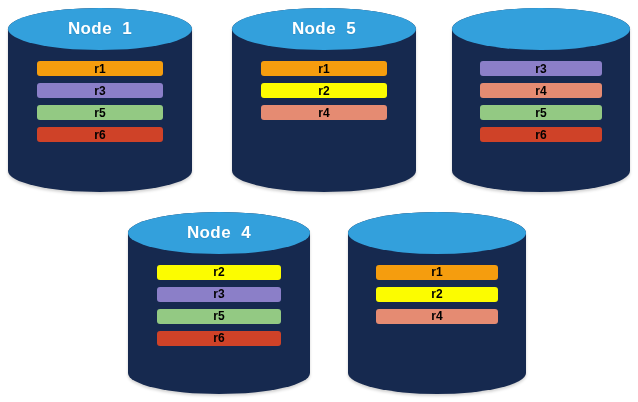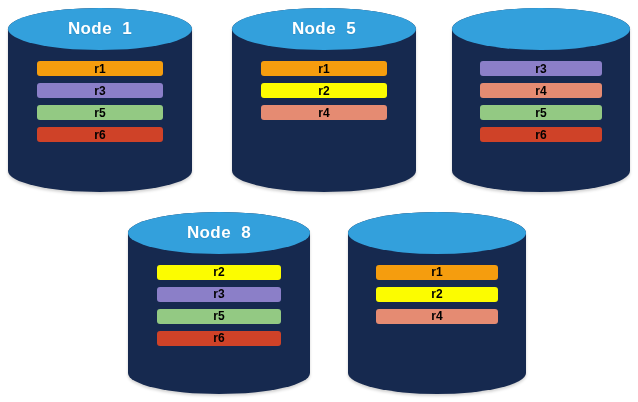--- a/index.html
+++ b/index.html
@@ -121,21 +121,21 @@
       <div class="shards">
         <div class="shard" style="background: rgb(139, 127, 200); color: rgb(0, 0, 0);">r3</div>
         <div class="shard" style="background: rgb(229, 139, 114); color: rgb(0, 0, 0);">r4</div>
         <div class="shard" style="background: rgb(147, 201, 131); color: rgb(0, 0, 0);">r5</div>
         <div class="shard" style="background: rgb(207, 66, 40); color: rgb(0, 0, 0);">r6</div>
       </div>
     </div>
     <div class="node" style="left: 128px; top: 212px; width: 182px; height: 182px;">
       <div class="cyl-body" style="background: rgb(22, 41, 79);"></div>
       <div class="cyl-top" style="background: rgb(51, 160, 220);"></div>
-      <div class="cyl-top-label" style="height: 41.86px; color: rgb(255, 255, 255);">Node  8</div>
+      <div class="cyl-top-label" style="height: 41.86px; color: rgb(255, 255, 255);">Node  4</div>
       <div class="shards">
         <div class="shard" style="background: rgb(252, 252, 0); color: rgb(0, 0, 0);">r2</div>
         <div class="shard" style="background: rgb(139, 127, 200); color: rgb(0, 0, 0);">r3</div>
         <div class="shard" style="background: rgb(147, 201, 131); color: rgb(0, 0, 0);">r5</div>
         <div class="shard" style="background: rgb(207, 66, 40); color: rgb(0, 0, 0);">r6</div>
       </div>
     </div>
     <div class="node" style="left: 348px; top: 212px; width: 178px; height: 182px;">
       <div class="cyl-body" style="background: rgb(22, 41, 79);"></div>
       <div class="cyl-top" style="background: rgb(51, 160, 220);"></div>

